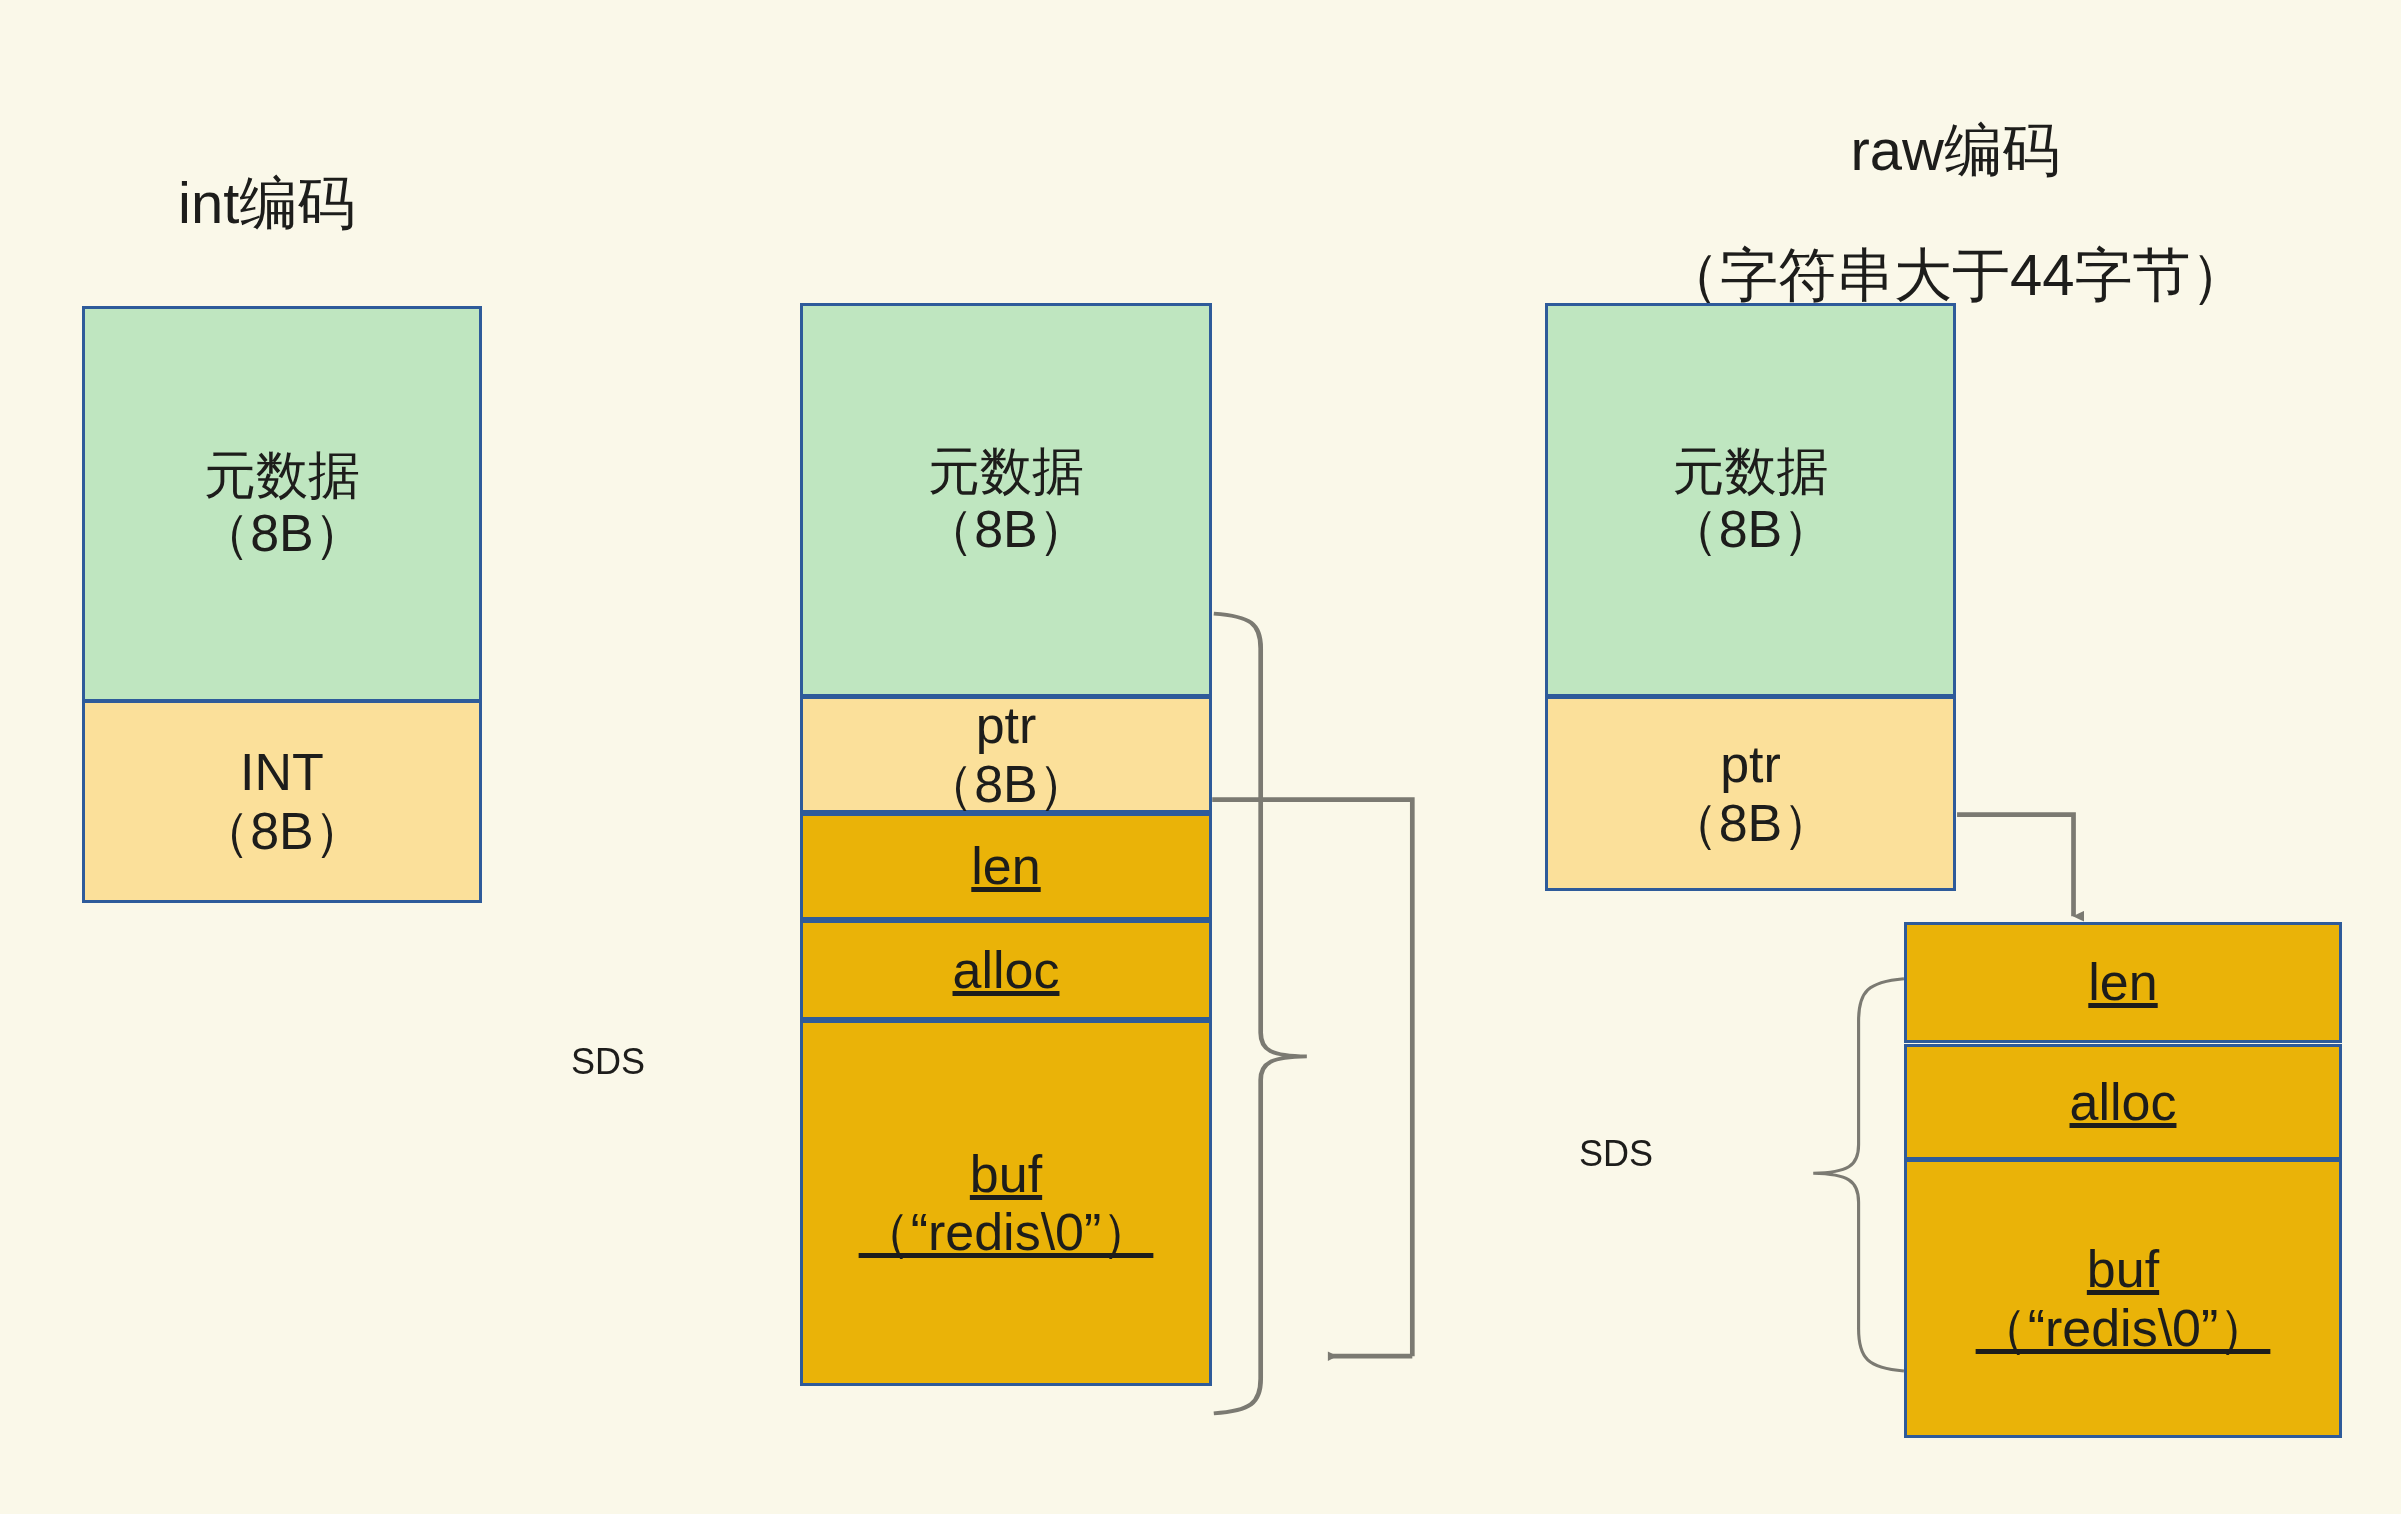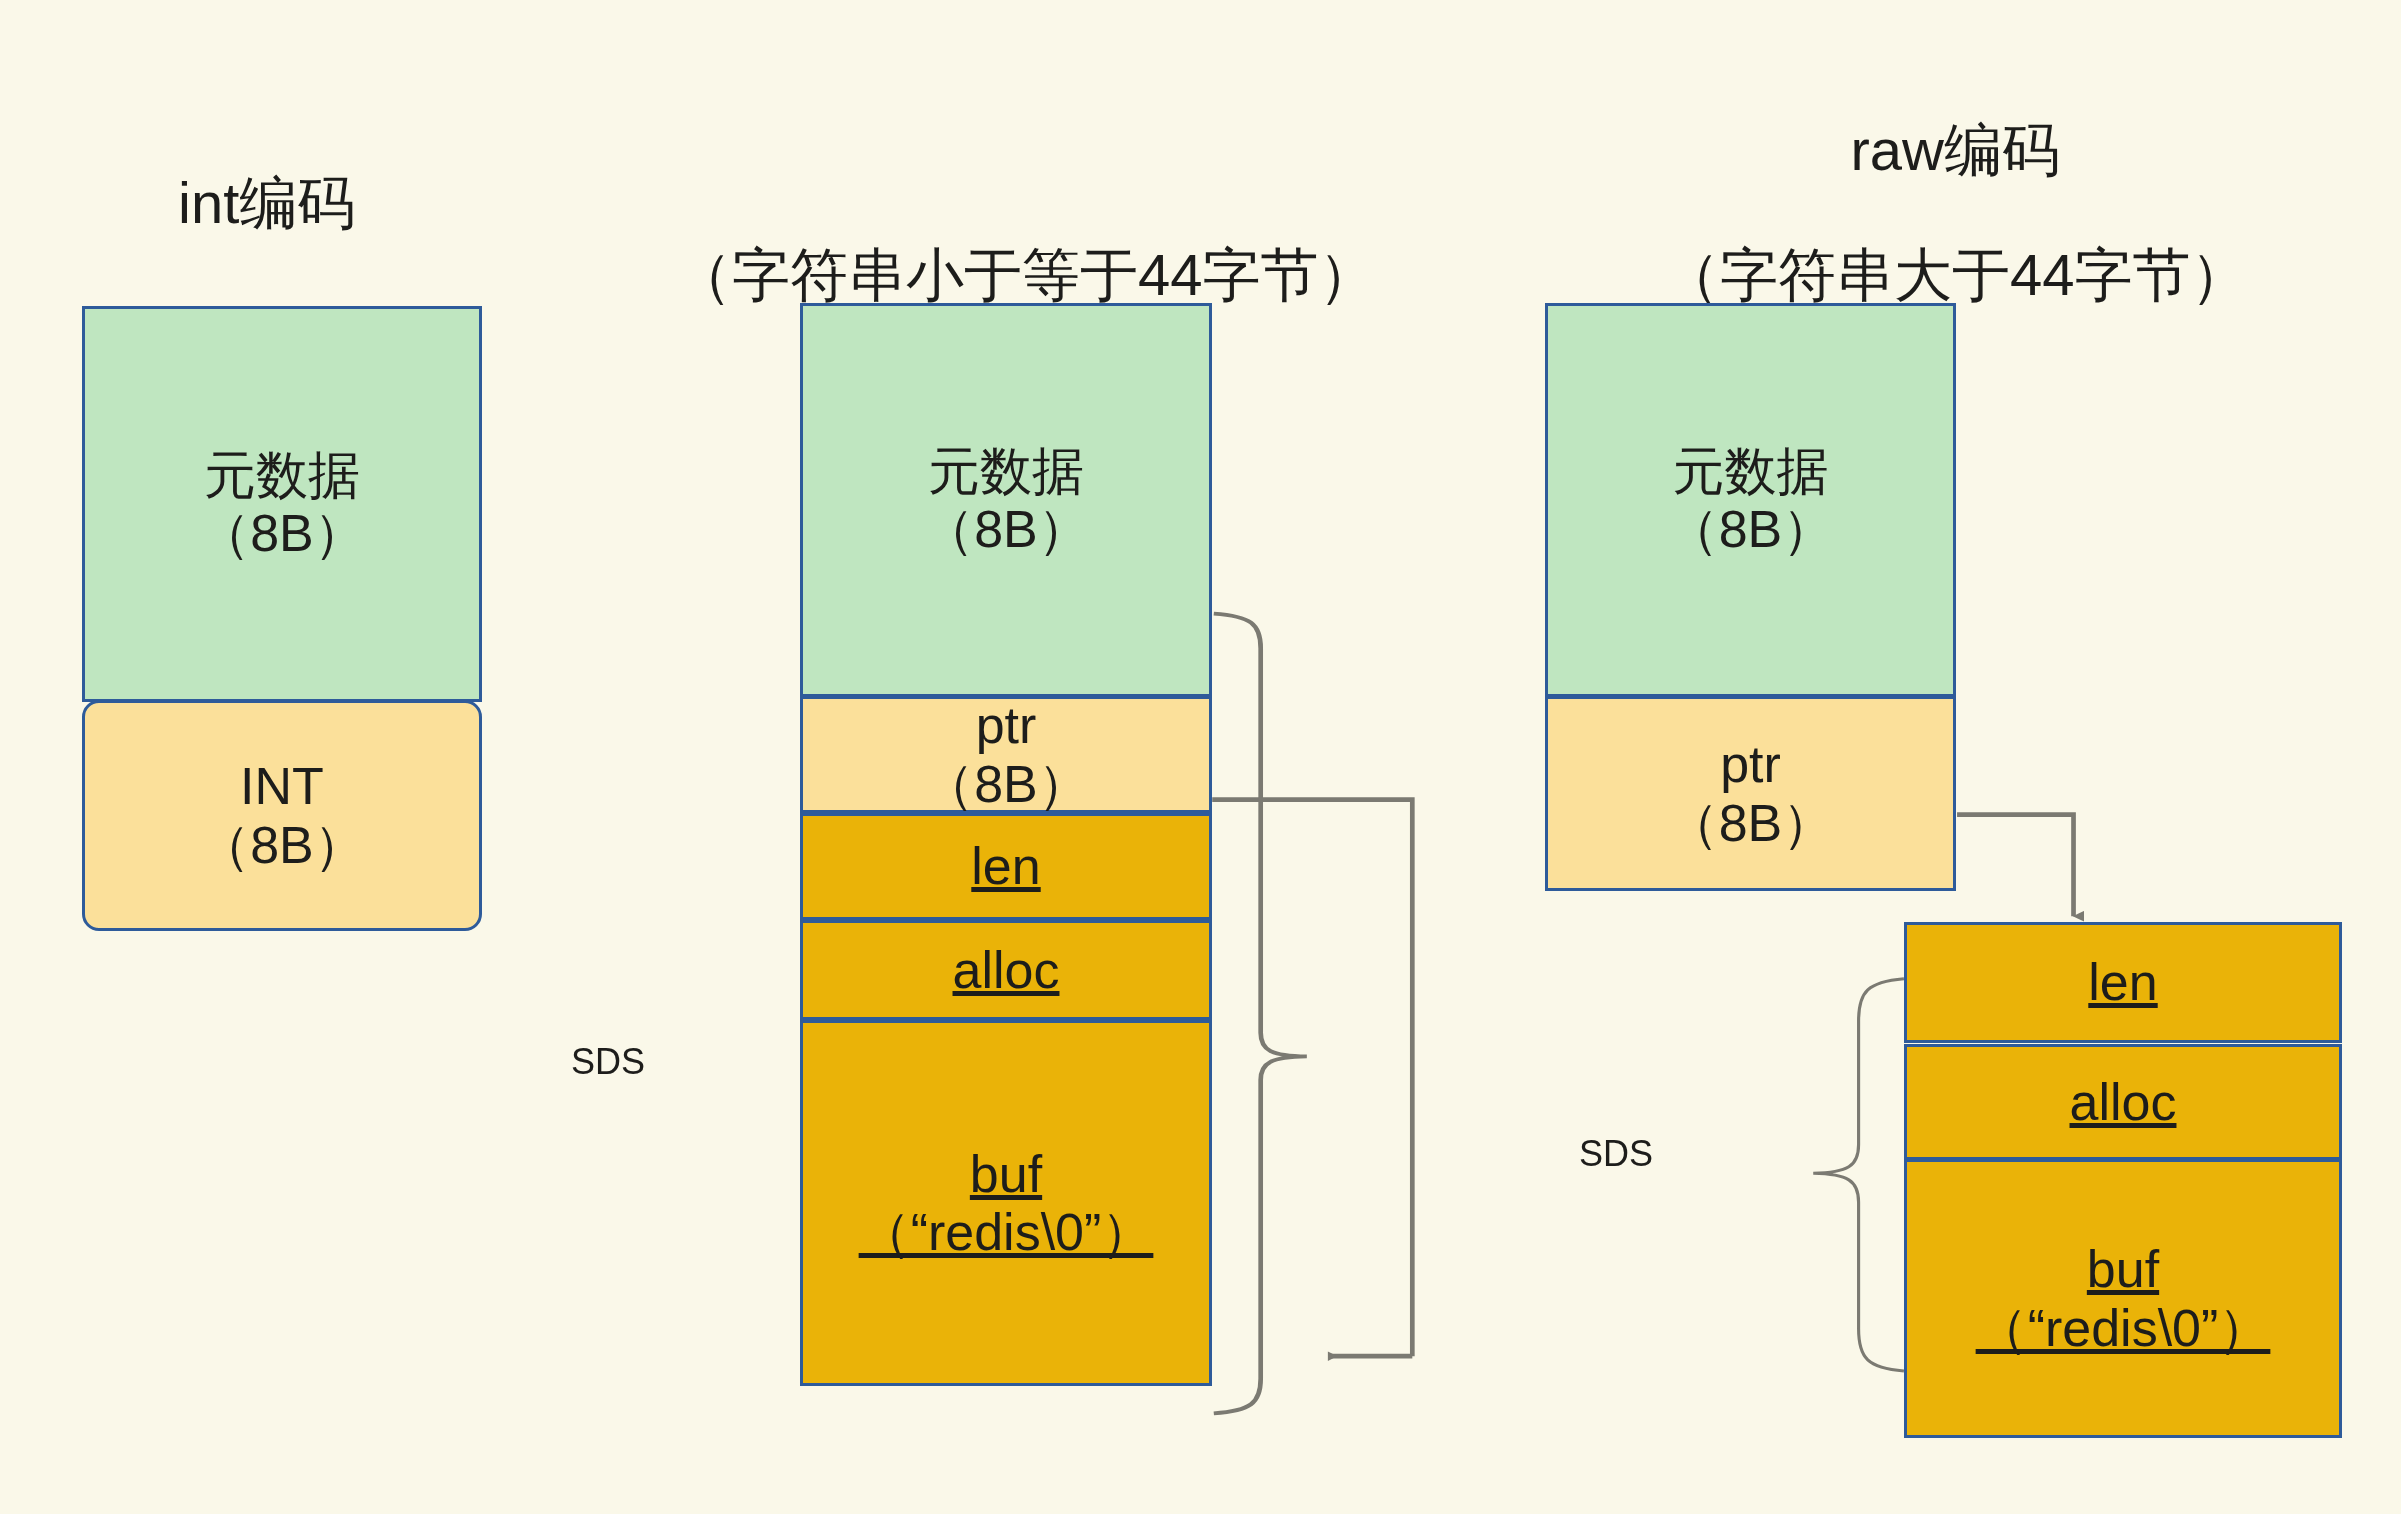--- a/index.html
+++ b/index.html
@@ -58,33 +58,32 @@
 <body>
 
 <div id="stage">
 
   <div class="title" style="left:47px; top:109px; width:375px;">
     <span>int编码</span>
   </div>
 
   <div class="title" style="left:516px; top:56px; width:954px;">
     <br>
-    <span>（字符串小于等于44字节）</span>
   </div>
 
   <div class="title" style="left:1485px; top:56px; width:876px;">
     <span>raw编码</span><br>
     <span>（字符串大于44字节）</span>
   </div>
 
   <div class="box green" style="left:82px; top:306px; width:400px; height:396px;">
     <span class="l1">元数据</span>
     <span class="l2">（8B）</span>
   </div>
-  <div class="box yellow" style="left:82px; top:700px; width:400px; height:231px;border-radius:17px;">
+  <div class="box yellow" style="left:82px; top:700px; width:400px; height:203px;">
     <span class="l1">INT</span>
     <span class="l2">（8B）</span>
   </div>
 
   <div class="box green" style="left:800px; top:303px; width:412px; height:394px;">
     <span class="l1">元数据</span>
     <span class="l2">（8B）</span>
   </div>
   <div class="box yellow" style="left:800px; top:696px; width:412px; height:117px;">
     <span class="l1">ptr</span>

